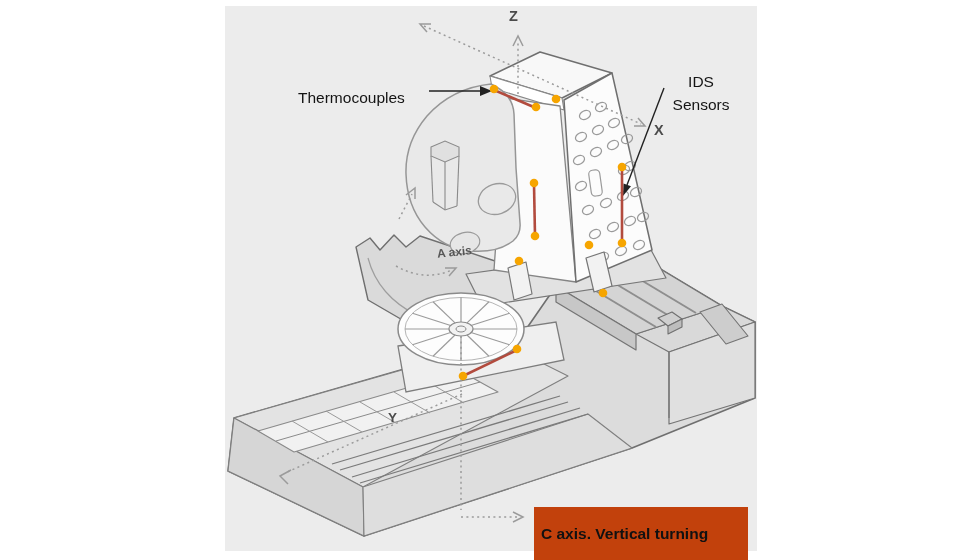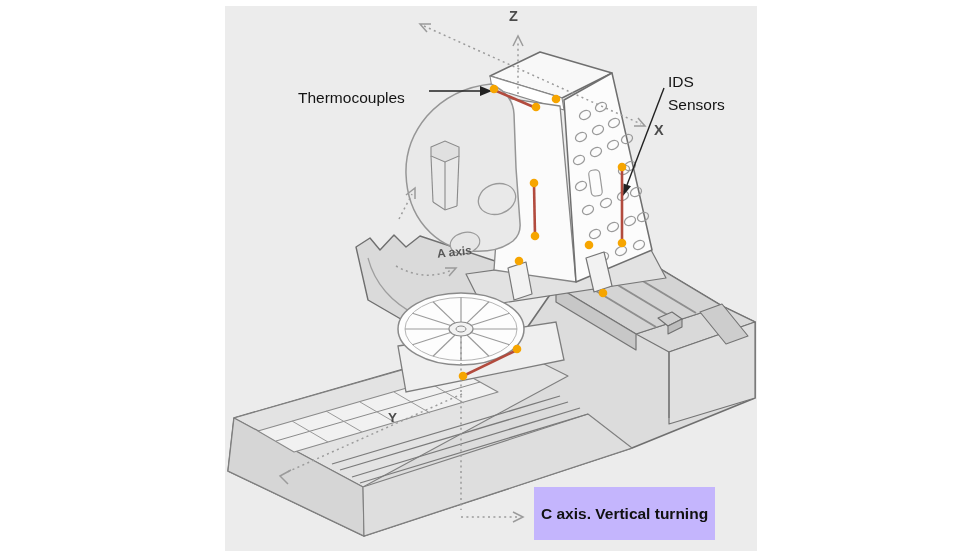--- a/index.html
+++ b/index.html
@@ -2,27 +2,27 @@
 <html><head>
 <meta charset="utf-8">
 <style>
   html,body{margin:0;padding:0;background:#ffffff;}
   .stage{position:relative;width:980px;height:560px;background:#ffffff;overflow:hidden;
          font-family:"Liberation Sans",sans-serif;}
   .panel{position:absolute;left:225px;top:6px;width:532px;height:545px;background:#ececec;}
   svg.machine{position:absolute;left:0;top:0;width:980px;height:560px;}
   .lbl{position:absolute;color:#141414;white-space:nowrap;}
   .lbl-thermo{left:298px;top:81px;font-size:15.5px;margin-top:8px;}
-  .lbl-ids{left:668px;top:70px;width:66px;text-align:left;font-size:15.5px;line-height:23px;white-space:normal;}
+  .lbl-ids{left:668px;top:70px;width:66px;text-align:center;font-size:15.5px;line-height:23px;white-space:normal;}
   .lbl-axis{font-weight:bold;color:#4b4b4b;}
   .lbl-z{left:509px;top:8px;font-size:14.5px;}
   .lbl-x{left:654px;top:122px;font-size:14.5px;}
   .lbl-y{left:388px;top:410px;font-size:13.5px;}
   .lbl-a{left:437px;top:245px;font-size:12px;color:#565656;transform:rotate(-6deg);}
-  .c-box{position:absolute;left:534px;top:487px;width:181px;height:53px;background:#c4b5fd;
+  .c-box{position:absolute;left:534px;top:507px;width:214px;height:53px;background:#c2410c;
          display:flex;align-items:center;}
   .c-box span{padding-left:7px;font-size:15.5px;font-weight:600;color:#111;}
 </style>
 </head>
 <body>
 
 <div class="stage">
   <div class="panel"></div>
 
   <svg class="machine" viewBox="0 0 980 560">

